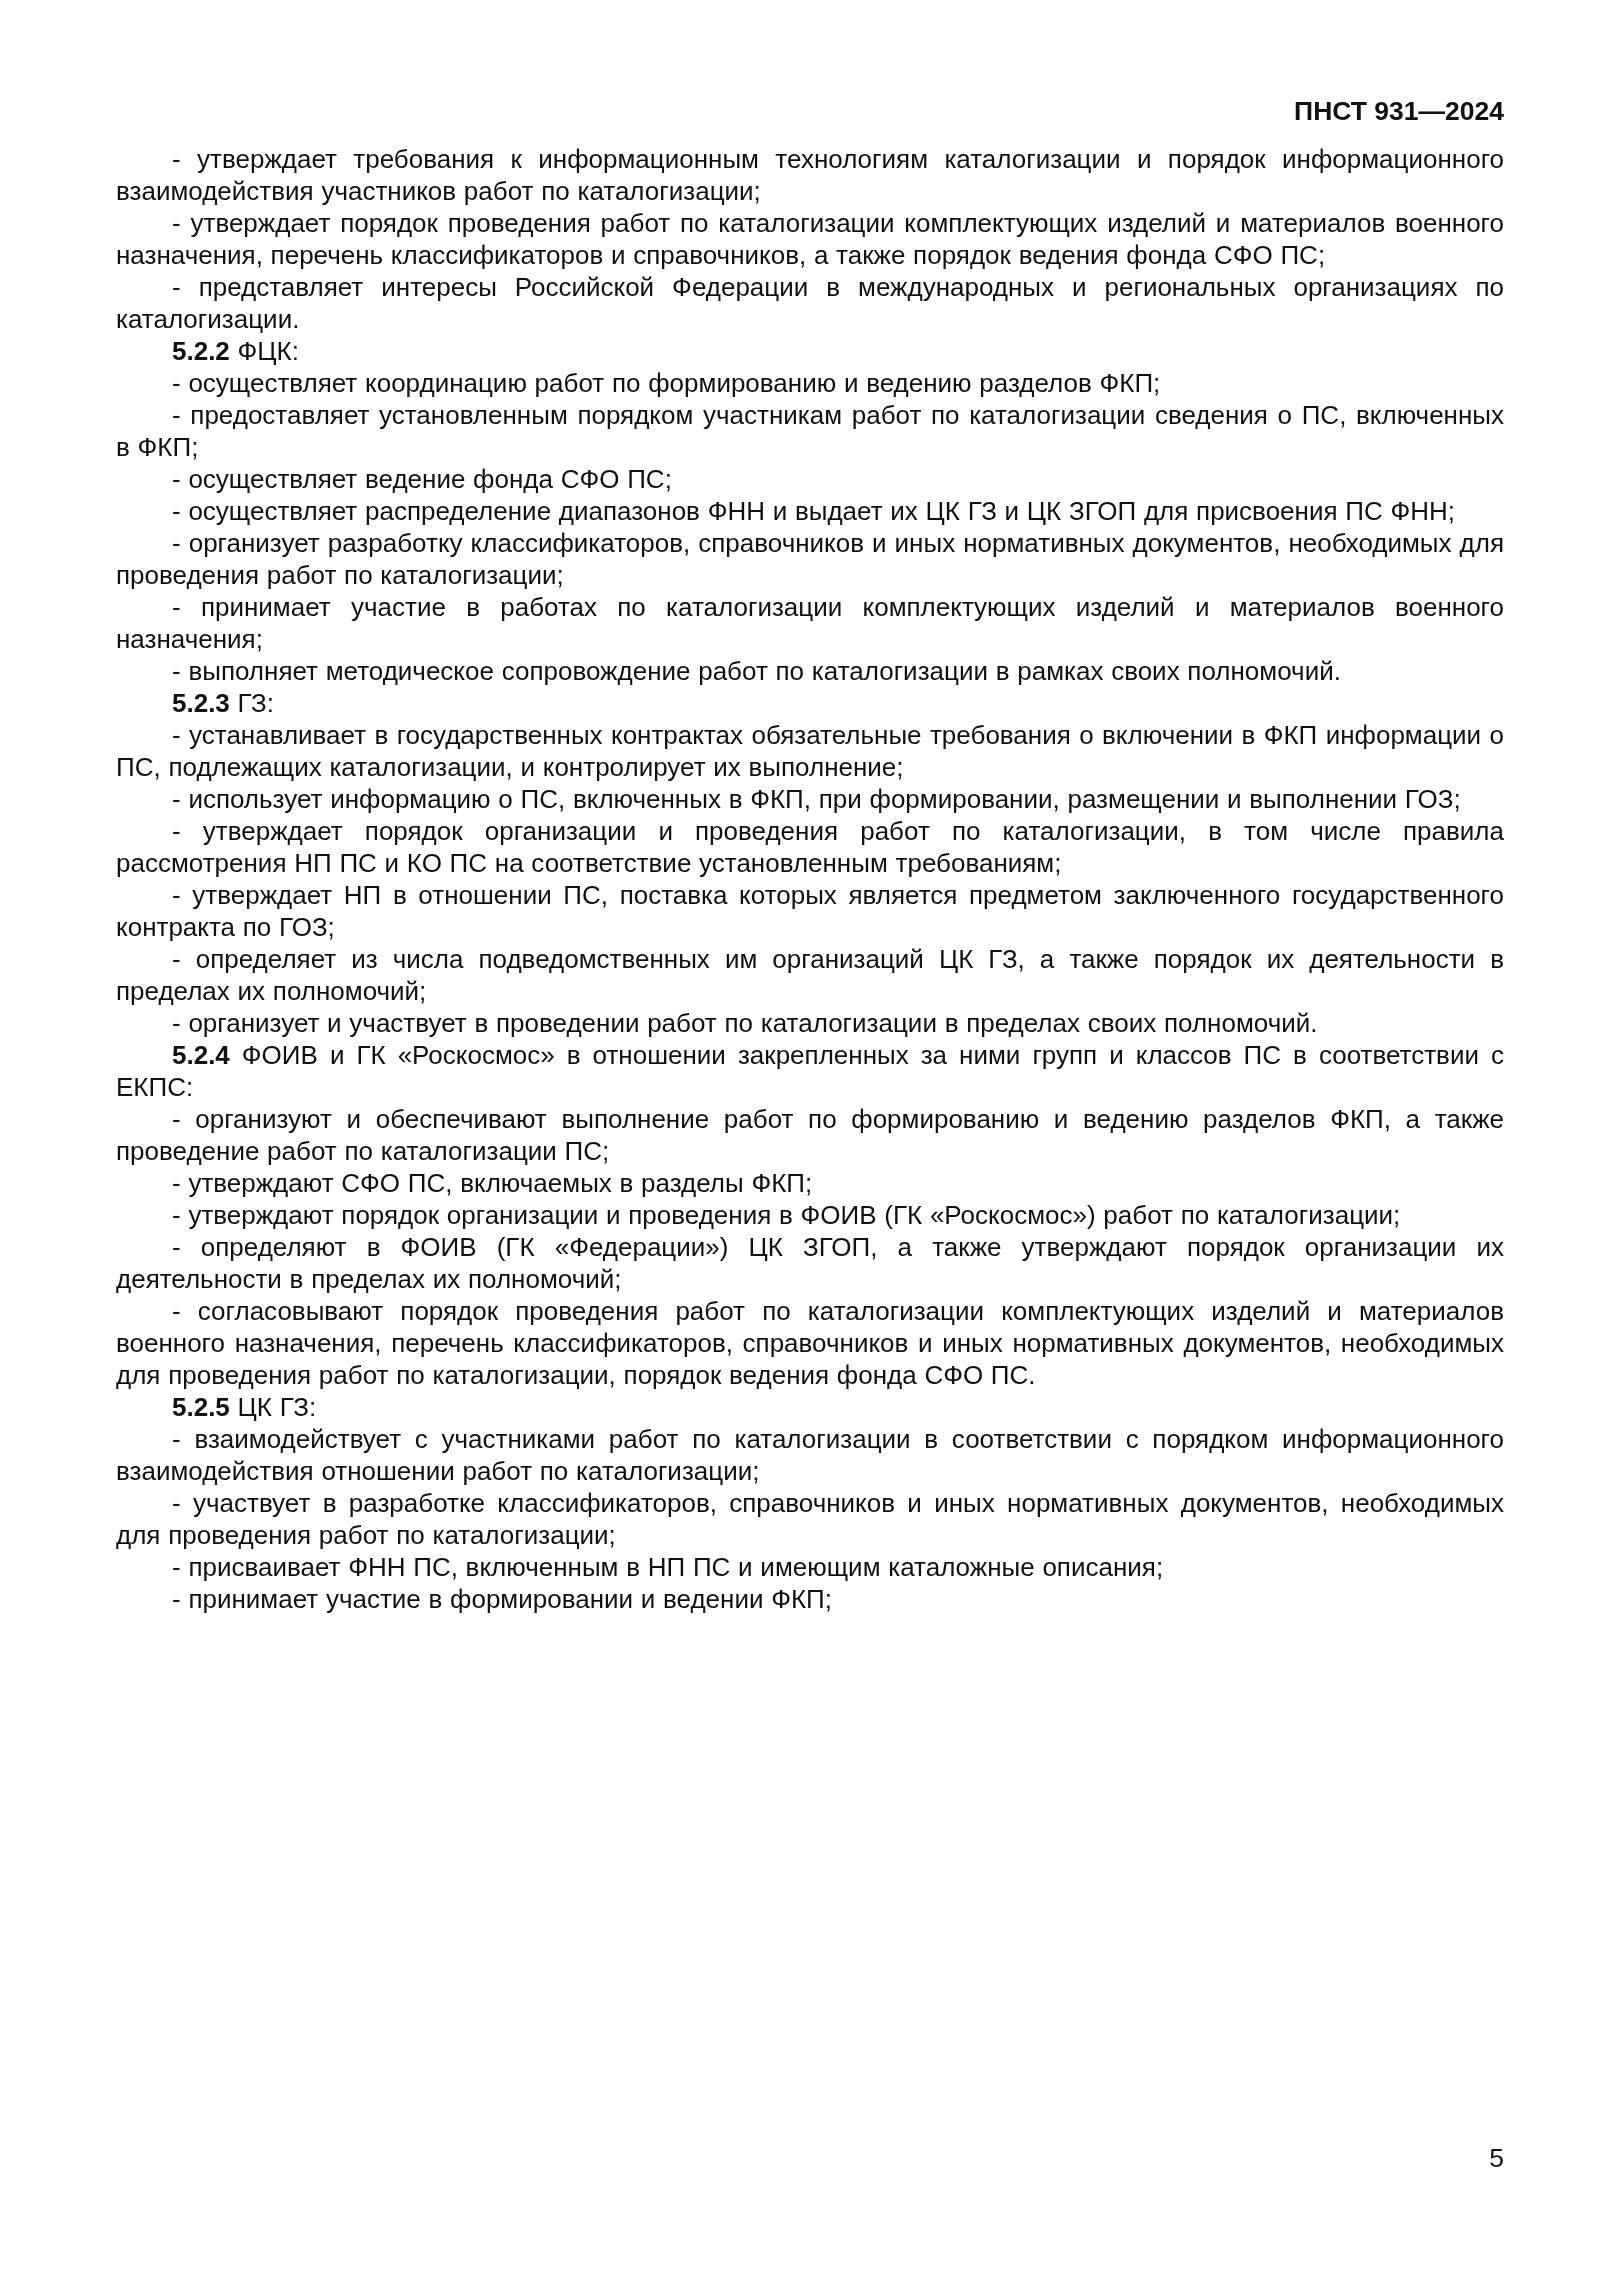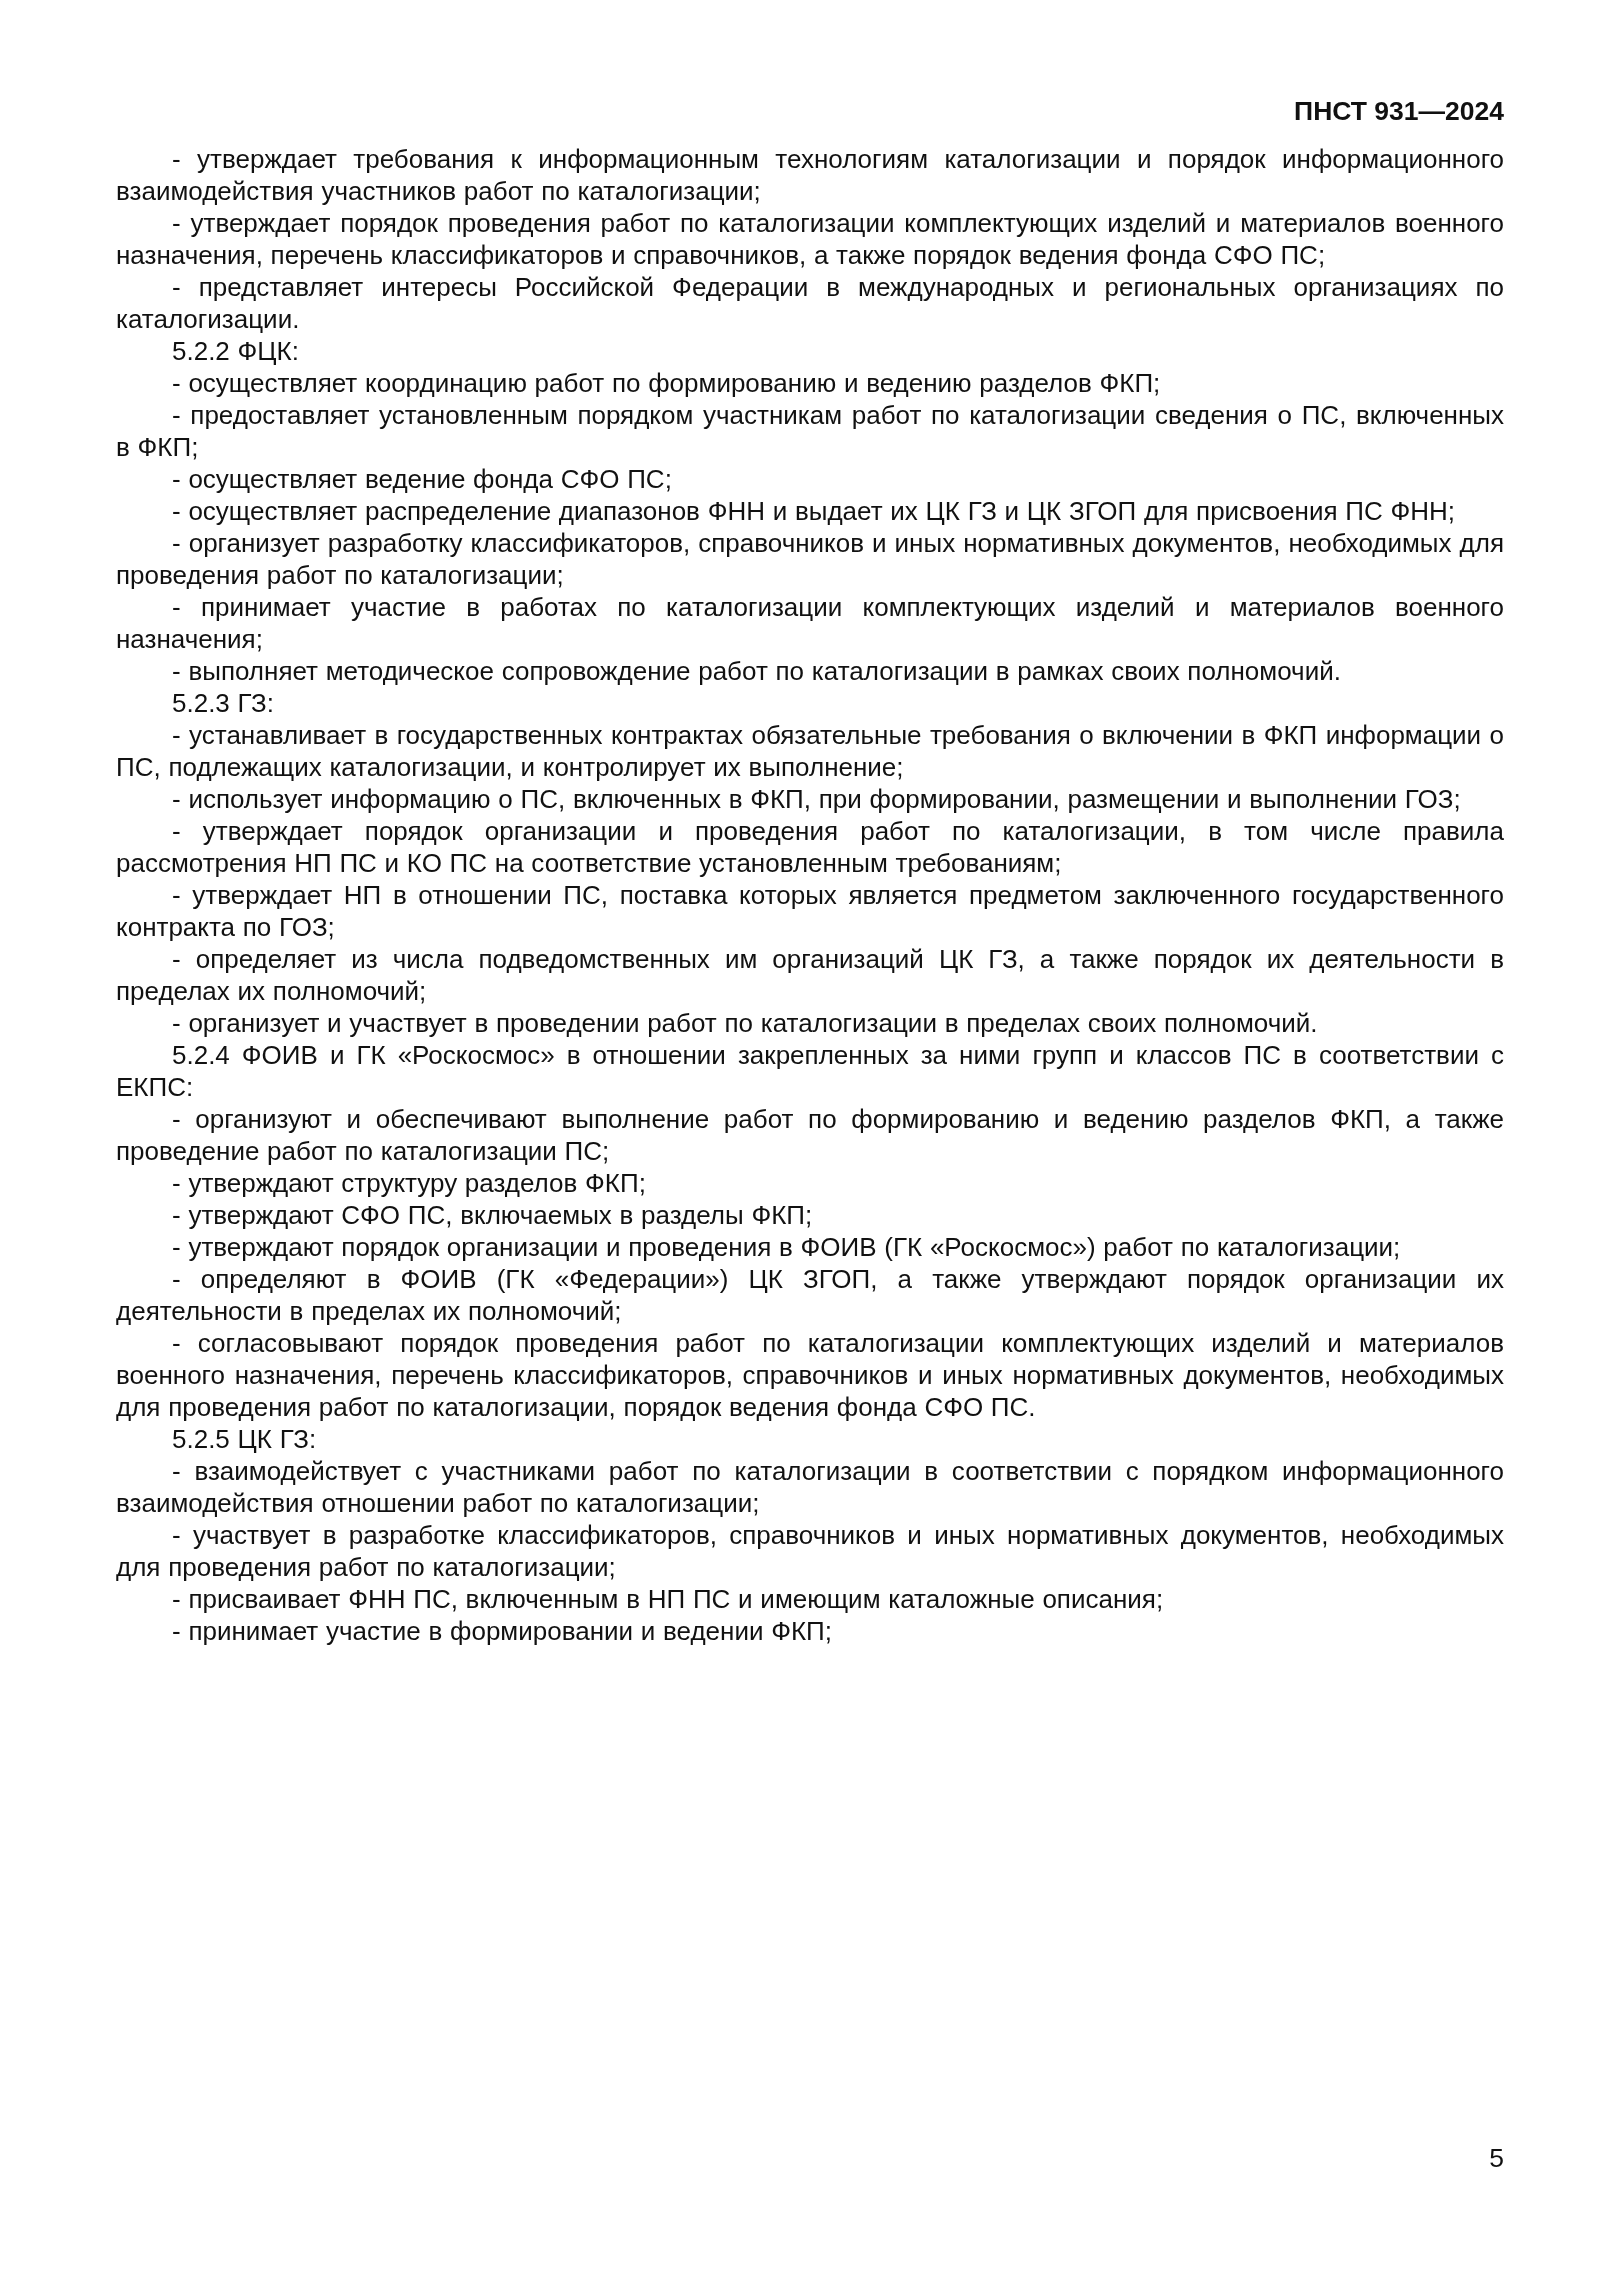--- a/index.html
+++ b/index.html
@@ -35,21 +35,21 @@
   }
   .para {
     margin: 0;
     font-size: 26px;
     line-height: 32px;
     text-align: justify;
     text-indent: 56px;
     word-spacing: 0.5px;
   }
   .clause-num {
-    font-weight: normal;
+    font-weight: bold;
   }
   .page-number {
     position: absolute;
     top: 2143px;
     left: 116px;
     width: 1388px;
     text-align: right;
     font-size: 26.5px;
     line-height: 31px;
   }
@@ -77,21 +77,20 @@
       <p class="para">- выполняет методическое сопровождение работ по каталогизации в рамках своих полномочий.</p>
       <p class="para"><span class="clause-num">5.2.3</span>&nbsp;<span>ГЗ:</span></p>
       <p class="para">- устанавливает в государственных контрактах обязательные требования о включении в ФКП информации о ПС, подлежащих каталогизации, и контролирует их выполнение;</p>
       <p class="para">- использует информацию о ПС, включенных в ФКП, при формировании, размещении и выполнении ГОЗ;</p>
       <p class="para">- утверждает порядок организации и проведения работ по каталогизации, в том числе правила рассмотрения НП ПС и КО ПС на соответствие установленным требованиям;</p>
       <p class="para">- утверждает НП в отношении ПС, поставка которых является предметом заключенного государственного контракта по ГОЗ;</p>
       <p class="para">- определяет из числа подведомственных им организаций ЦК ГЗ, а также порядок их деятельности в пределах их полномочий;</p>
       <p class="para">- организует и участвует в проведении работ по каталогизации в пределах своих полномочий.</p>
       <p class="para"><span class="clause-num">5.2.4</span>&nbsp;<span>ФОИВ и ГК «Роскосмос» в отношении закрепленных за ними групп и классов ПС в соответствии с ЕКПС:</span></p>
       <p class="para">- организуют и обеспечивают выполнение работ по формированию и ведению разделов ФКП, а также проведение работ по каталогизации ПС;</p>
-      <p class="para">- утверждают структуру разделов ФКП;</p>
       <p class="para">- утверждают СФО ПС, включаемых в разделы ФКП;</p>
       <p class="para">- утверждают порядок организации и проведения в ФОИВ (ГК «Роскосмос») работ по каталогизации;</p>
       <p class="para">- определяют в ФОИВ (ГК «Федерации») ЦК ЗГОП, а также утверждают порядок организации их деятельности в пределах их полномочий;</p>
       <p class="para">- согласовывают порядок проведения работ по каталогизации комплектующих изделий и материалов военного назначения, перечень классификаторов, справочников и иных нормативных документов, необходимых для проведения работ по каталогизации, порядок ведения фонда СФО ПС.</p>
       <p class="para"><span class="clause-num">5.2.5</span>&nbsp;<span>ЦК ГЗ:</span></p>
       <p class="para">- взаимодействует с участниками работ по каталогизации в соответствии с порядком информационного взаимодействия отношении работ по каталогизации;</p>
       <p class="para">- участвует в разработке классификаторов, справочников и иных нормативных документов, необходимых для проведения работ по каталогизации;</p>
       <p class="para">- присваивает ФНН ПС, включенным в НП ПС и имеющим каталожные описания;</p>
       <p class="para">- принимает участие в формировании и ведении ФКП;</p>
     </div>

